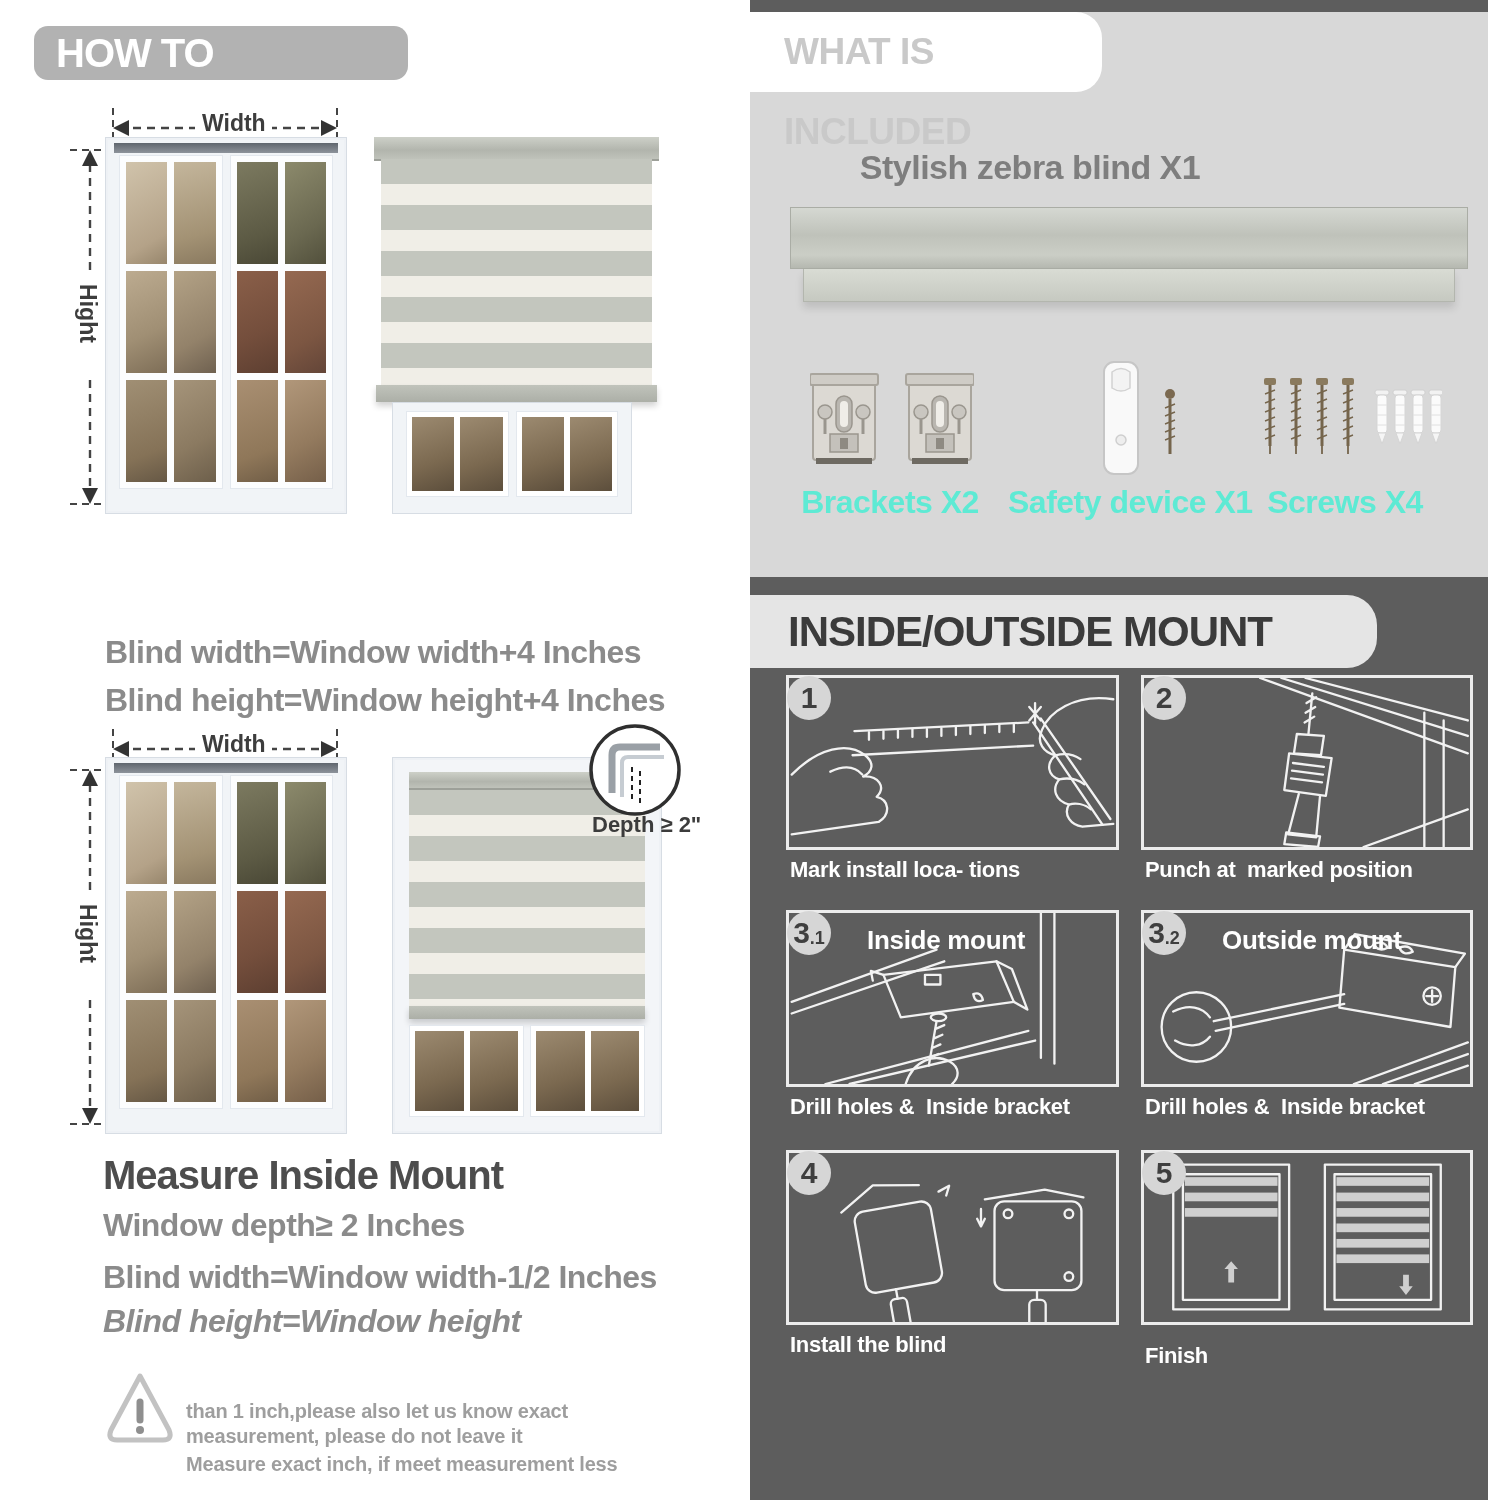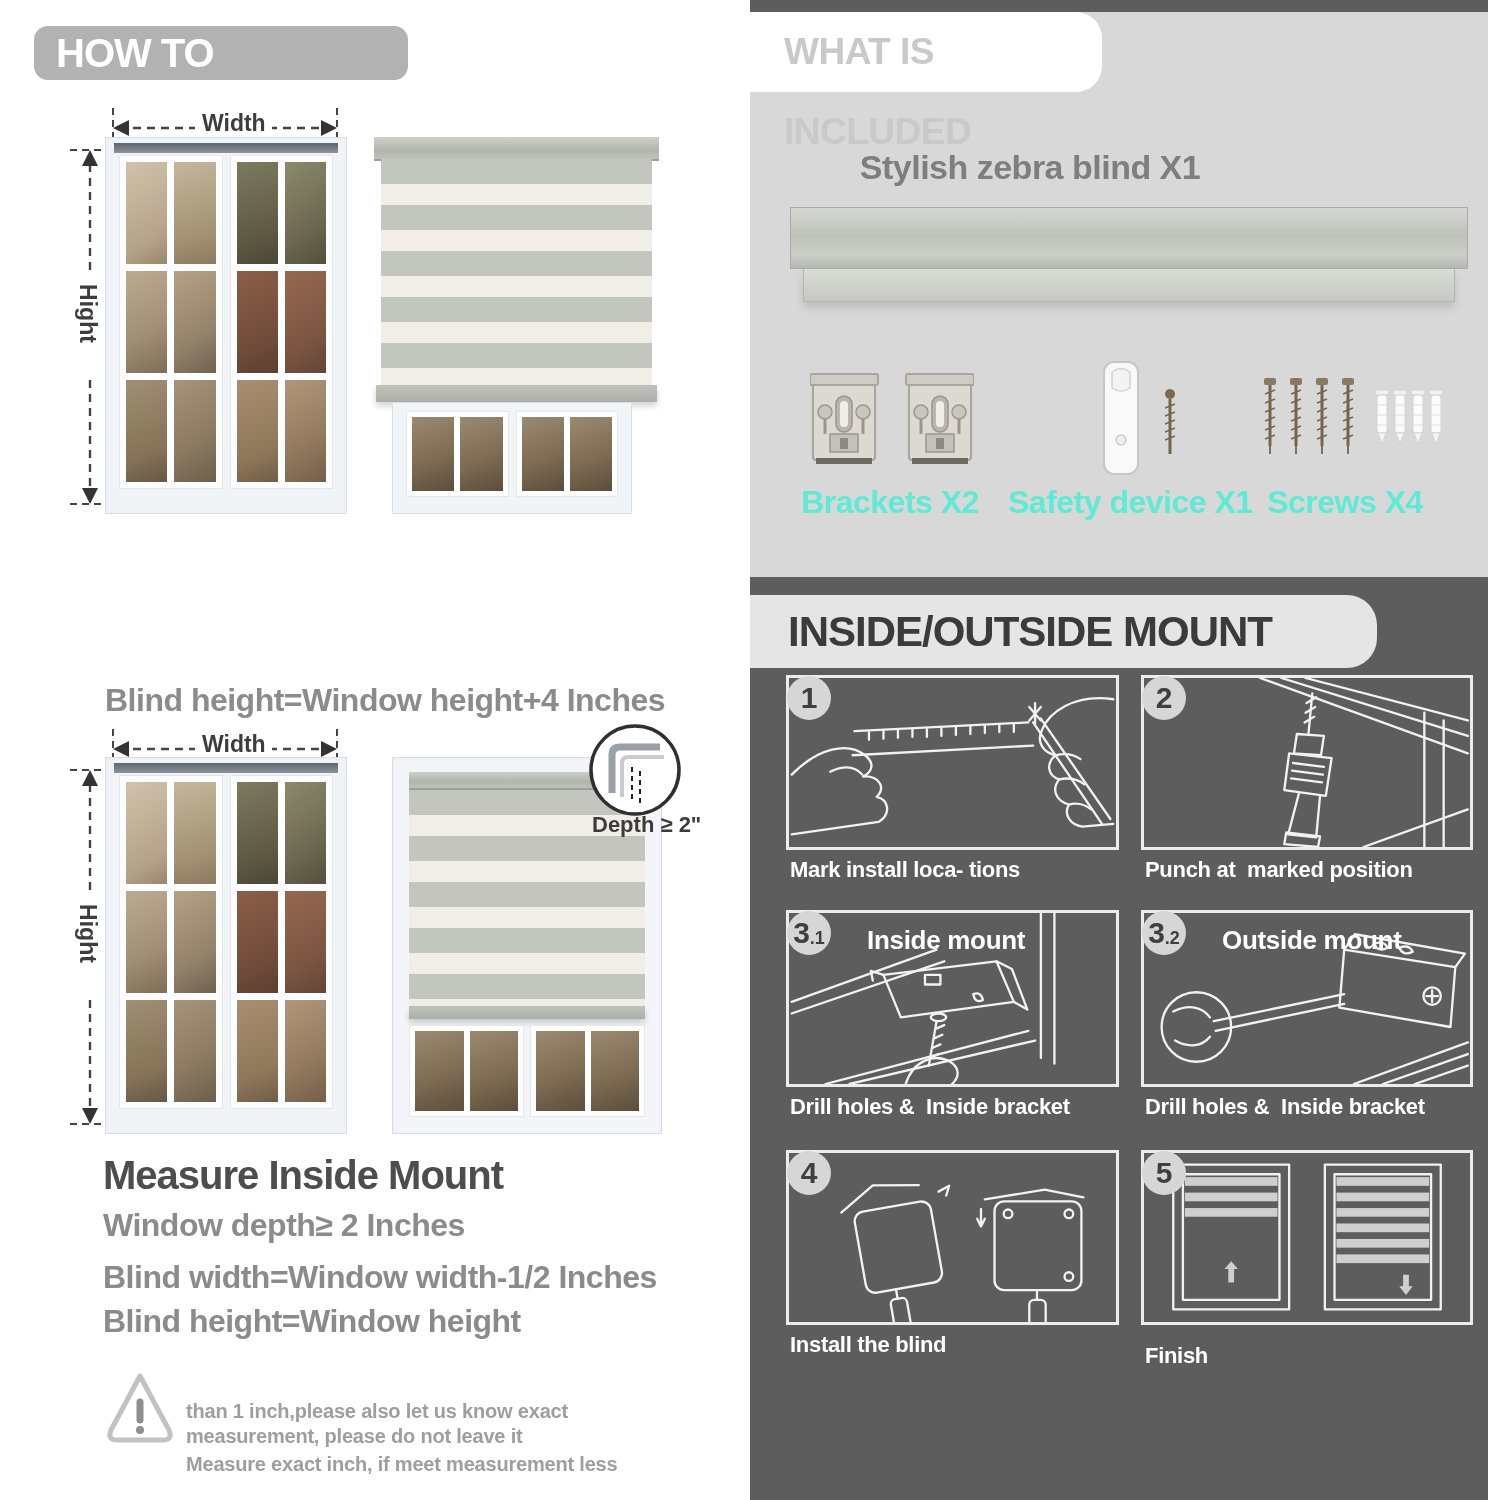--- a/index.html
+++ b/index.html
@@ -132,20 +132,21 @@
             <div class="mini-pane"></div>
           </div>
         <div class="mini-sash">
             <div class="mini-pane"></div>
             <div class="mini-pane"></div>
           </div>
       </div>
     </div>
   </div>
 
+  <div class="abs formula" style="left:105px;top:634px;">Blind width=Window width+4 Inches</div>
   <div class="abs formula" style="left:105px;top:682px;">Blind height=Window height+4 Inches</div>
 
   <svg class="abs" style="left:103px;top:727px;" width="244" height="62">
     <line x1="10" y1="2" x2="10" y2="60" stroke="#444" stroke-width="2" stroke-dasharray="7 5"></line>
     <line x1="234" y1="2" x2="234" y2="60" stroke="#444" stroke-width="2" stroke-dasharray="7 5"></line>
     <line x1="16" y1="22" x2="92" y2="22" stroke="#444" stroke-width="2.4" stroke-dasharray="8 6"></line>
     <line x1="152" y1="22" x2="228" y2="22" stroke="#444" stroke-width="2.4" stroke-dasharray="8 6"></line>
     <polygon points="10,22 26,14 26,30" fill="#333"></polygon>
     <polygon points="234,22 218,14 218,30" fill="#333"></polygon>
   </svg>
@@ -206,21 +207,21 @@
     <path d="M24,70 L24,32 Q24,24 32,24 L72,24" fill="none" stroke="#9aa0a6" stroke-width="7"></path>
     <path d="M34,74 L34,40 Q34,34 40,34 L76,34" fill="none" stroke="#c6ccd2" stroke-width="4"></path>
     <line x1="44" y1="76" x2="44" y2="42" stroke="#222" stroke-width="2" stroke-dasharray="5 4"></line>
     <line x1="52" y1="80" x2="52" y2="46" stroke="#222" stroke-width="2" stroke-dasharray="5 4"></line>
   </svg>
   <div class="abs" style="left:592px;top:812px;font-size:22px;font-weight:bold;color:#3c3c3c;white-space:pre;">Depth ≥ 2"</div>
 
   <div class="abs sec-heading" style="left:103px;top:1153px;">Measure Inside Mount</div>
   <div class="abs formula" style="left:103px;top:1207px;">Window depth≥ 2 Inches</div>
   <div class="abs formula" style="left:103px;top:1259px;">Blind width=Window width-1/2 Inches</div>
-  <div class="abs formula" style="left:103px;top:1303px;">Blind height=Window height</div>
+  <div class="abs formula" style="left:103px;top:1303px;font-style:italic;">Blind height=Window height</div>
 
   <svg class="abs" style="left:102px;top:1368px;" width="76" height="82">
     <path d="M38,8 L67,62 Q71,72 61,72 L15,72 Q5,72 9,62 Z" fill="none" stroke="#c2c2c2" stroke-width="5" stroke-linejoin="round"></path>
     <line x1="38" y1="34" x2="38" y2="52" stroke="#8f8f8f" stroke-width="7" stroke-linecap="round"></line>
     <circle cx="38" cy="62" r="4" fill="#8f8f8f"></circle>
   </svg>
   <div class="abs warn-text" style="left:186px;top:1452px;">Measure exact inch, if meet measurement less</div>
   <div class="abs warn-text" style="left:186px;top:1399px;">than 1 inch,please also let us know exact</div>
   <div class="abs warn-text" style="left:186px;top:1424px;">measurement, please do not leave it</div>
 

